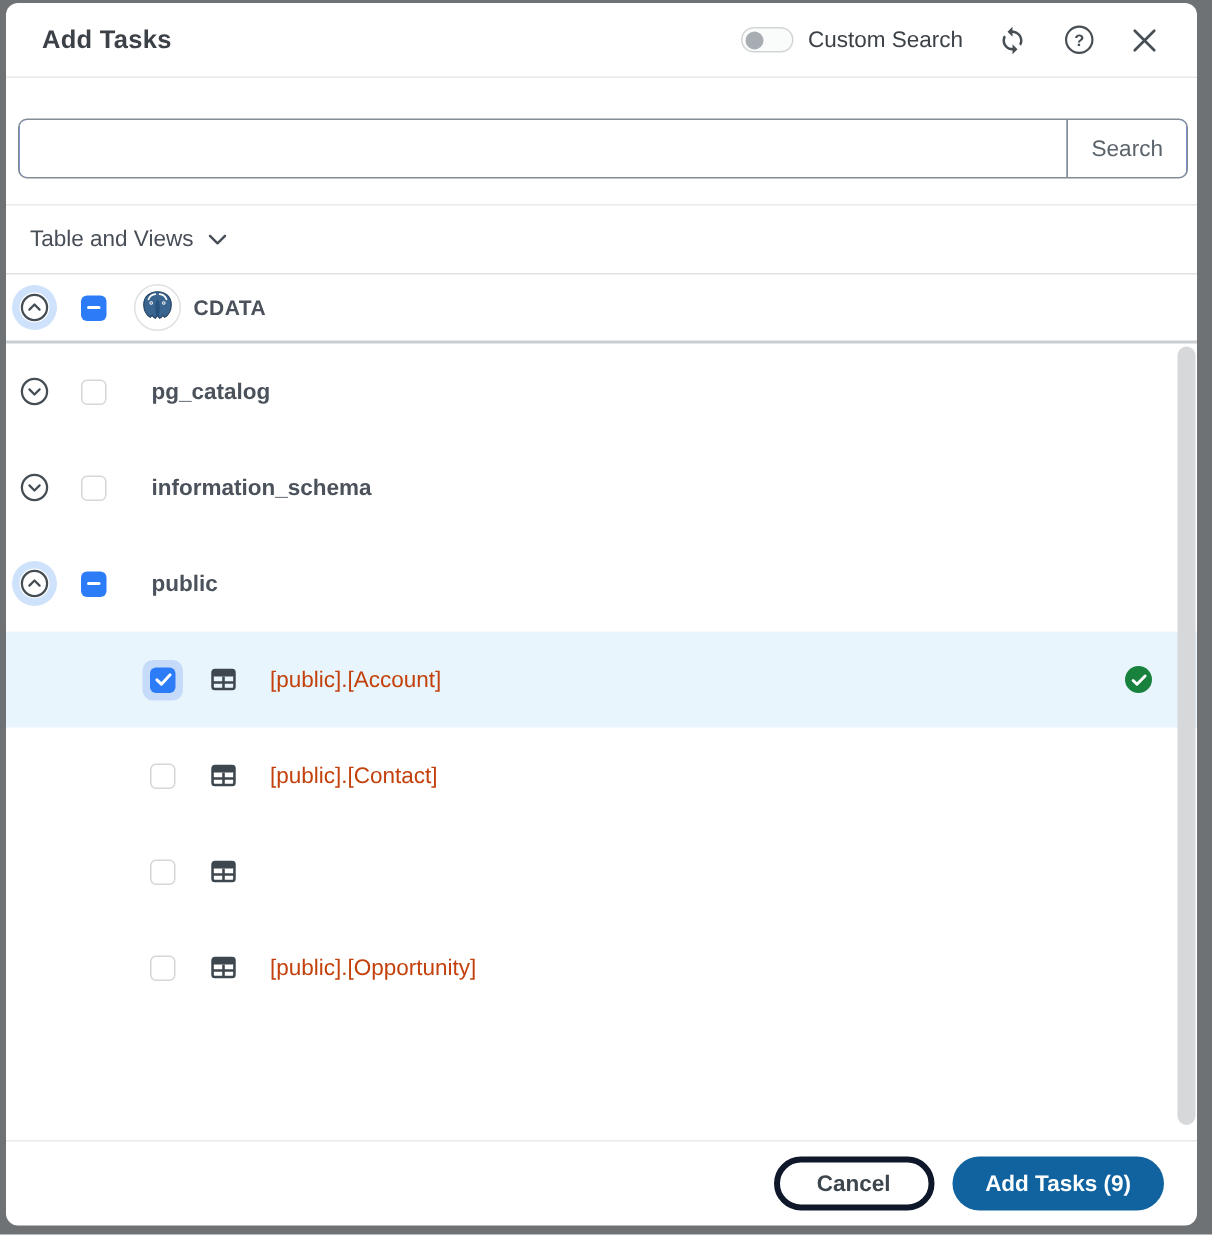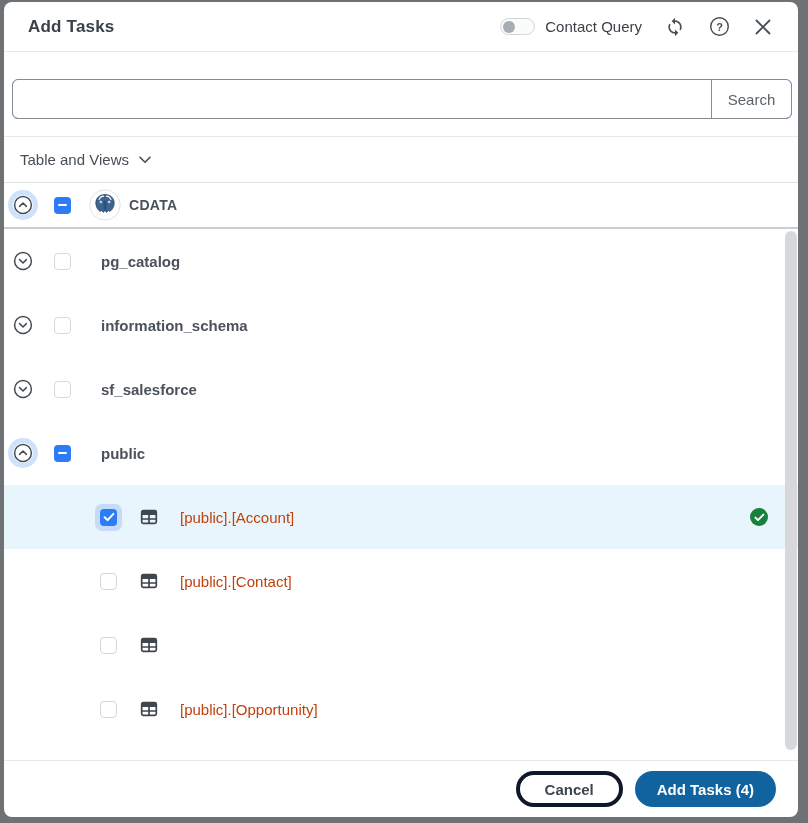--- a/index.html
+++ b/index.html
@@ -90,21 +90,21 @@
 <body>
 
 <div class="modal">
 
   <div class="hdr">
     <div class="hdr-title">Add Tasks</div>
     <div class="hdr-right">
       <div class="toggle">
         <div class="knob"></div>
       </div>
-      <div class="toggle-label">Contact Query</div>
+      <div class="toggle-label">Custom Search</div>
       <div class="icon-btn">
         <svg width="20" height="20" viewBox="0 0 24 24" fill="currentColor">
           <path d="M12 4V1L8 5l4 4V6c3.31 0 6 2.69 6 6 0 1.01-.25 1.97-.7 2.8l1.46 1.46C19.54 15.03 20 13.57 20 12c0-4.42-3.58-8-8-8zm0 14c-3.31 0-6-2.69-6-6 0-1.01.25-1.97.7-2.8L5.24 7.74C4.46 8.97 4 10.43 4 12c0 4.42 3.58 8 8 8v3l4-4-4-4v3z"></path>
         </svg>
       </div>
       <div class="icon-btn">
         <svg width="21" height="21" viewBox="0 0 22 22">
           <circle cx="11" cy="11" r="9.2" fill="none" stroke="currentColor" stroke-width="1.5"></circle>
           <text x="11" y="15.2" text-anchor="middle" font-size="11.5" font-weight="bold" fill="currentColor">?</text>
         </svg>
@@ -176,30 +176,20 @@
       <div class="chev-circle">
         <svg width="20" height="20" viewBox="0 0 20 20">
           <circle cx="10" cy="10" r="8.4" fill="none" stroke="#454d54" stroke-width="1.5"></circle>
           <path d="M6.6 8.6 L10 12 L13.4 8.6" fill="none" stroke="#454d54" stroke-width="1.5" stroke-linecap="round" stroke-linejoin="round"></path>
         </svg>
       </div>
       <div class="cb unchecked ml-cb"></div>
       <div class="schema-label">information_schema</div>
     </div>
 
-    <div class="row schema-row">
-      <div class="chev-circle">
-        <svg width="20" height="20" viewBox="0 0 20 20">
-          <circle cx="10" cy="10" r="8.4" fill="none" stroke="#454d54" stroke-width="1.5"></circle>
-          <path d="M6.6 8.6 L10 12 L13.4 8.6" fill="none" stroke="#454d54" stroke-width="1.5" stroke-linecap="round" stroke-linejoin="round"></path>
-        </svg>
-      </div>
-      <div class="cb unchecked ml-cb"></div>
-      <div class="schema-label">sf_salesforce</div>
-    </div>
 
     <div class="row schema-row">
       <div class="chev-circle open">
         <svg width="20" height="20" viewBox="0 0 20 20">
           <circle cx="10" cy="10" r="8.4" fill="none" stroke="#454d54" stroke-width="1.5"></circle>
           <path d="M6.6 11.4 L10 8 L13.4 11.4" fill="none" stroke="#454d54" stroke-width="1.5" stroke-linecap="round" stroke-linejoin="round"></path>
         </svg>
       </div>
       <div class="cb indeterminate ml-cb">
           <div class="bar"></div>
@@ -269,16 +259,16 @@
         </svg>
       </div>
       <div class="tbl-label">[public].[Opportunity]</div>
     </div>
 
     <div class="scroll-thumb"></div>
   </div>
 
   <div class="ftr">
     <button class="btn btn-cancel">Cancel</button>
-    <button class="btn btn-primary">Add Tasks (4)</button>
+    <button class="btn btn-primary">Add Tasks (9)</button>
   </div>
 
 </div>
 
 </body></html>

